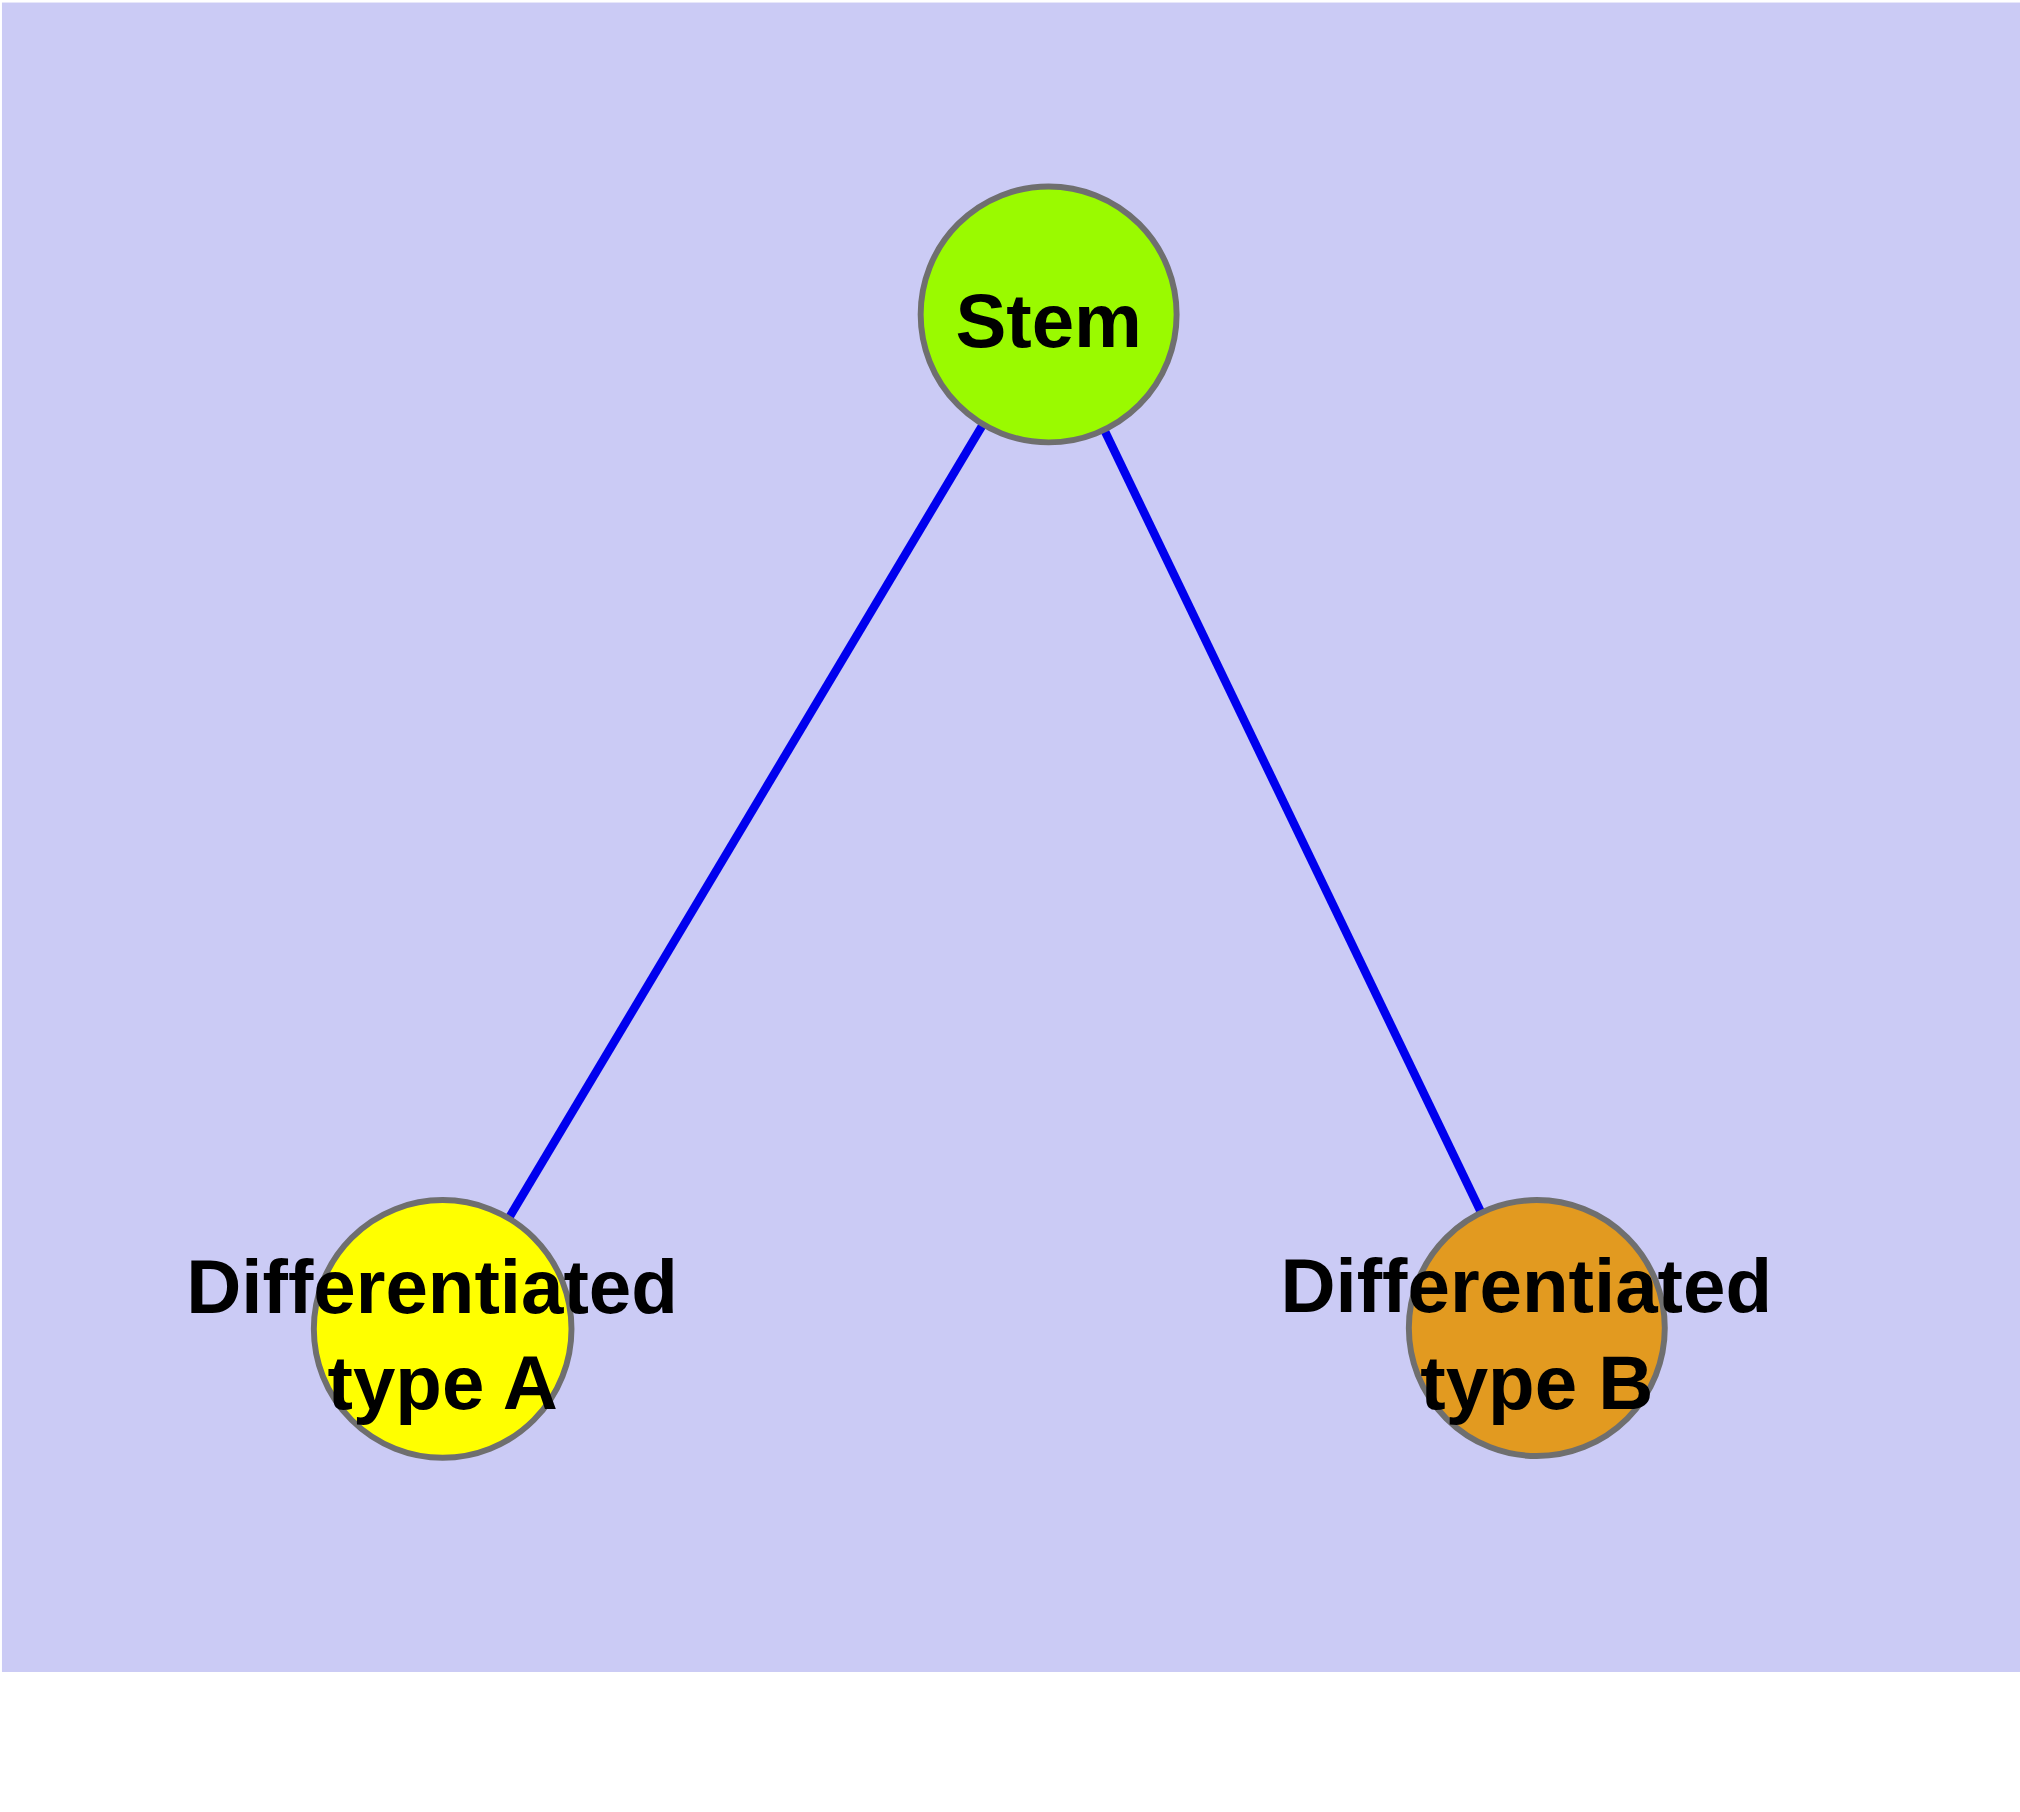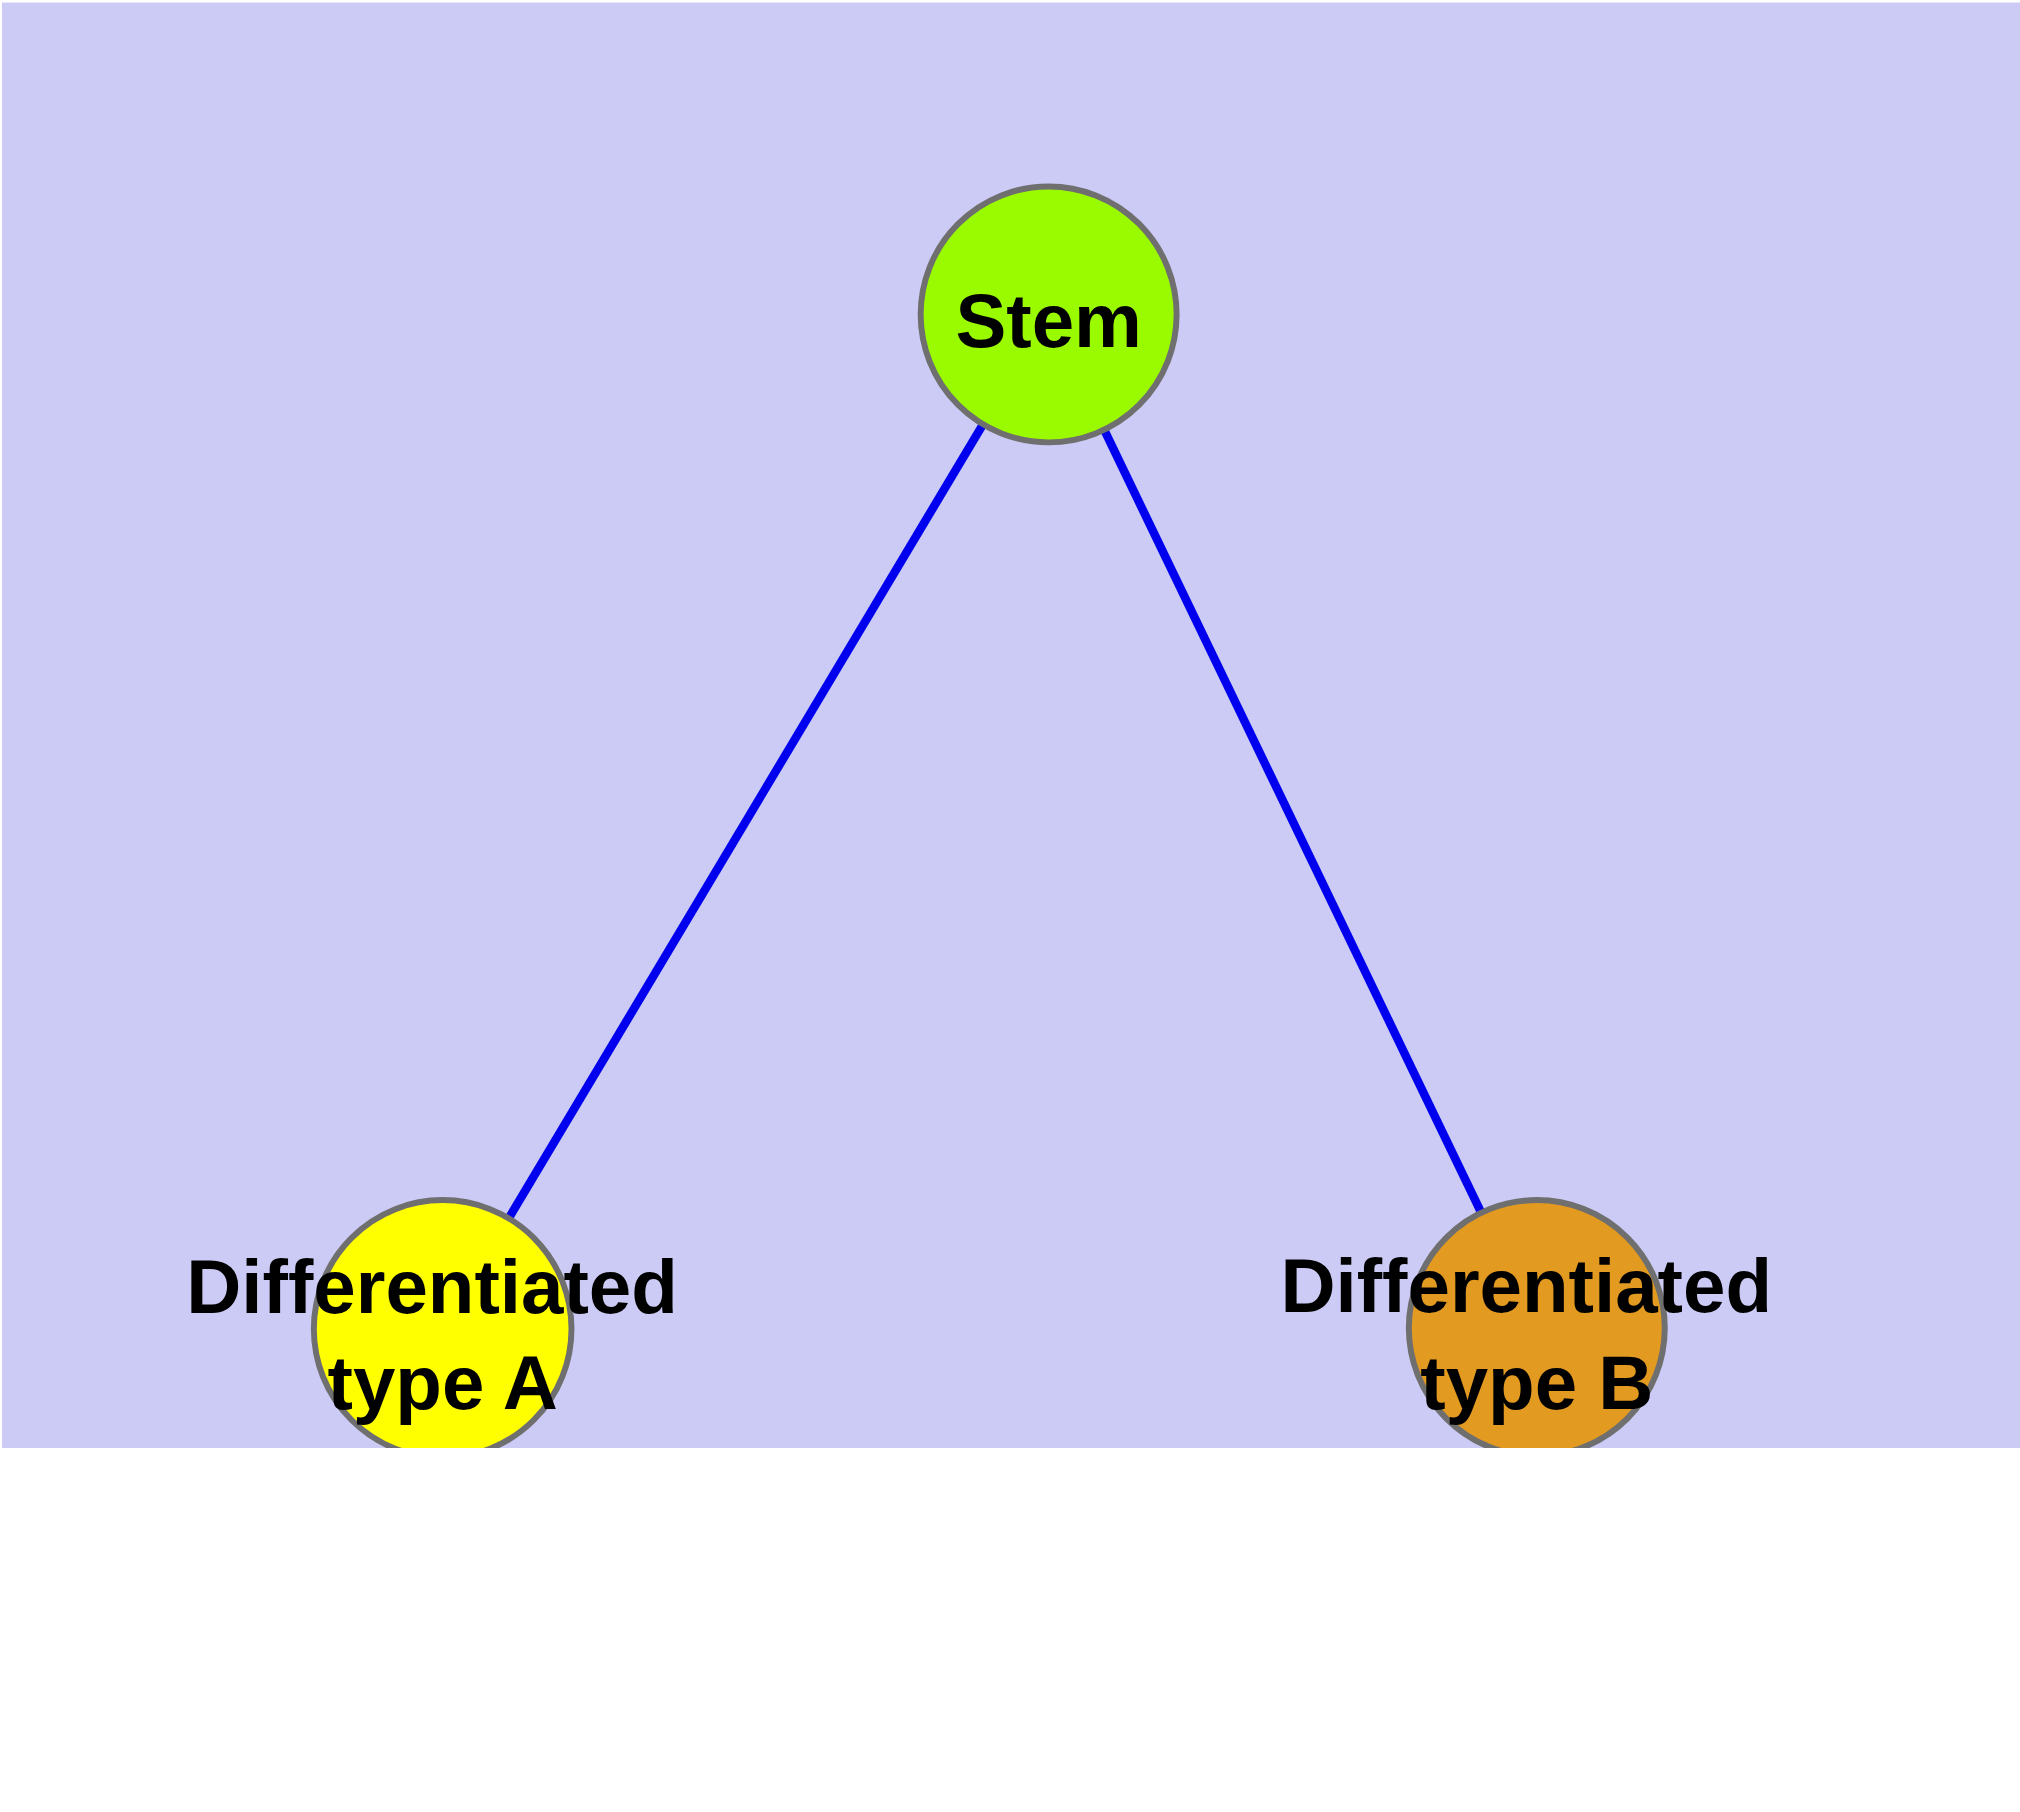--- a/index.html
+++ b/index.html
@@ -3,21 +3,21 @@
 <meta charset="utf-8">
 <style>
   html, body {
     margin: 0;
     padding: 0;
     background: #ffffff;
   }
   .canvas {
     position: relative;
     width: 2021px;
-    height: 1448px;
+    height: 1672px;
     background: #ffffff;
     overflow: hidden;
   }
   .canvas svg {
     position: absolute;
     left: 0;
     top: 0;
     display: block;
   }
   .edge {

